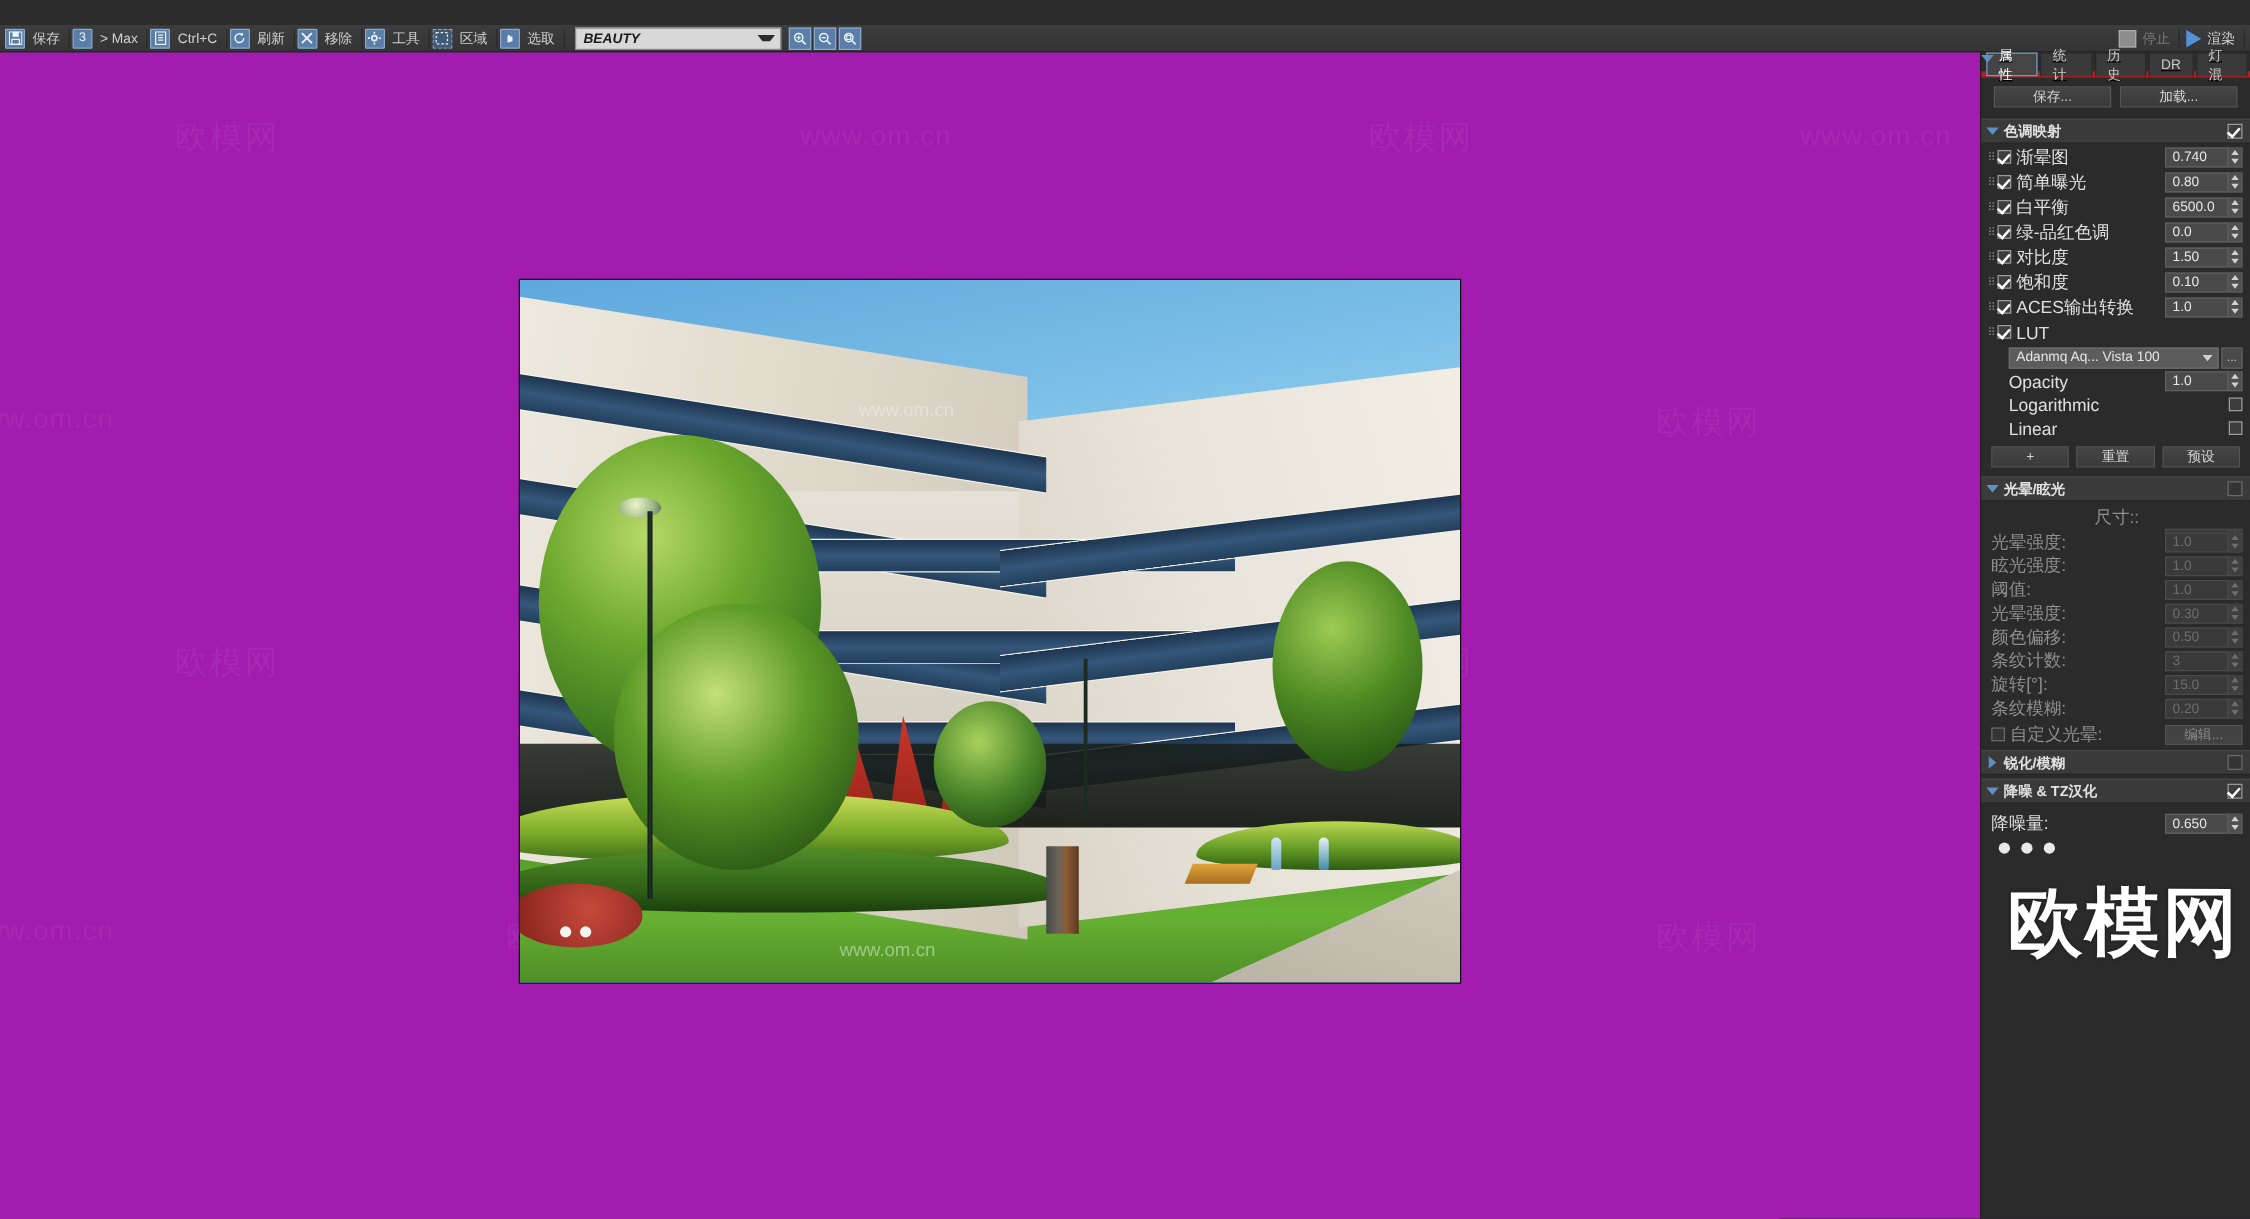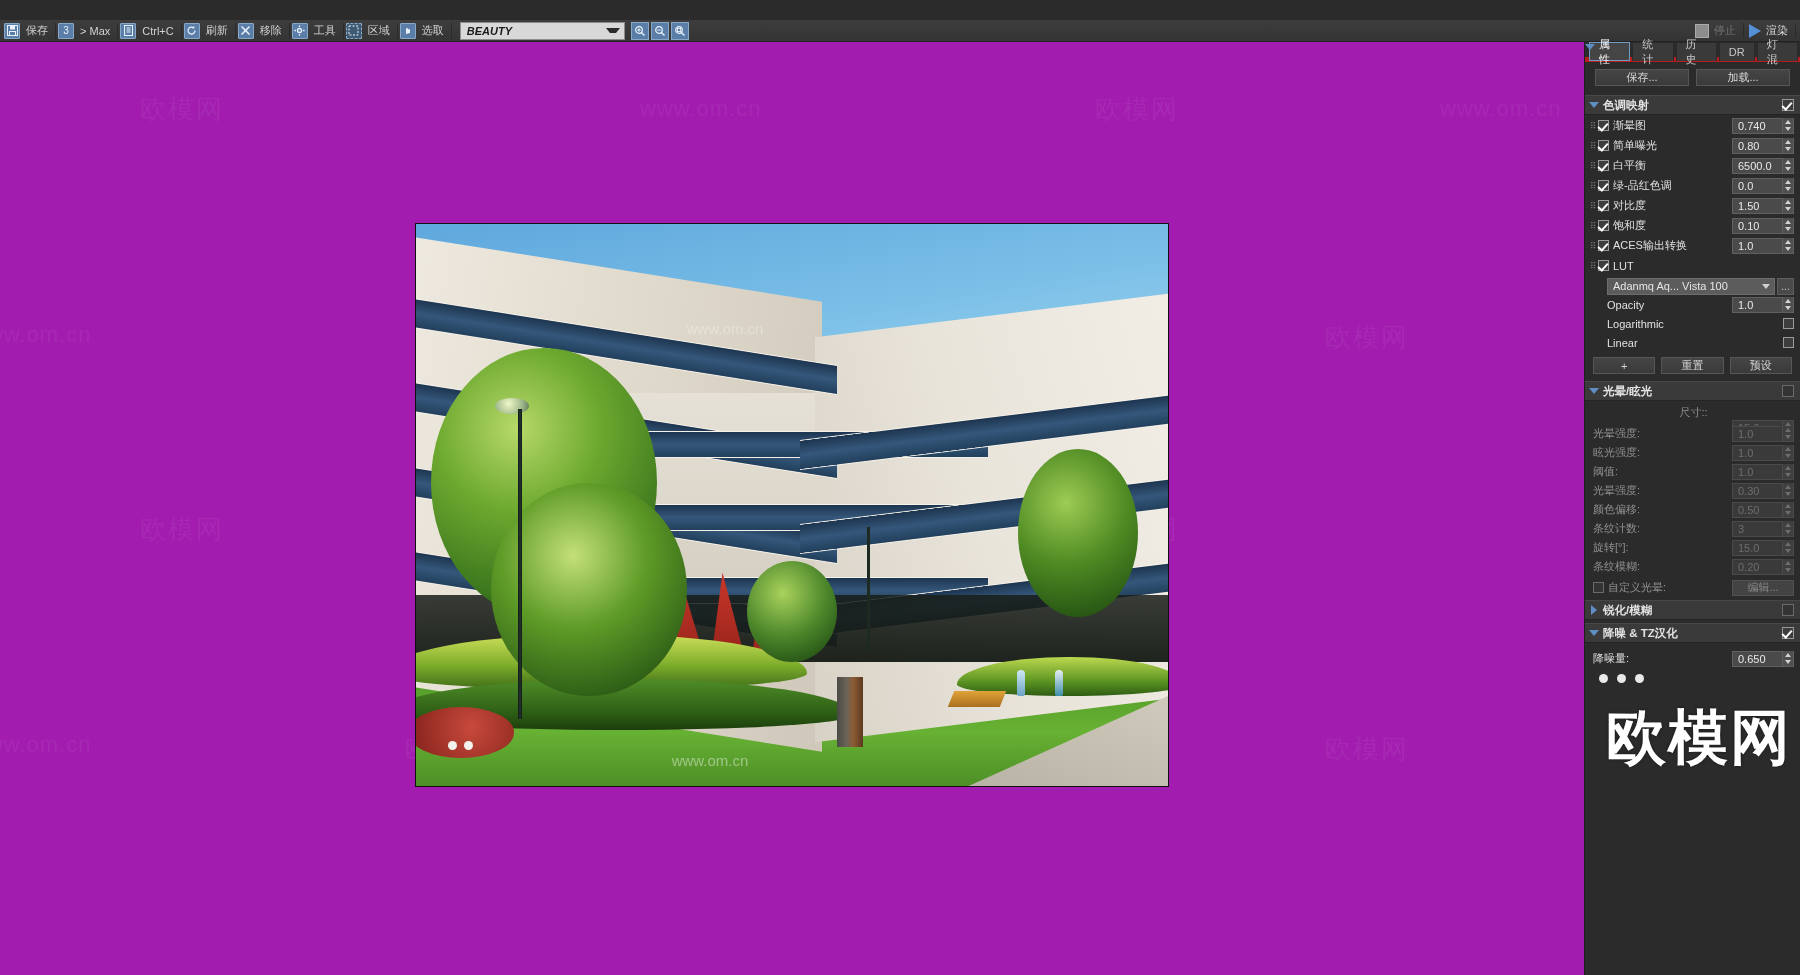--- a/index.html
+++ b/index.html
@@ -123,21 +123,21 @@
   .p2{right:14%;background:linear-gradient(180deg,#e8eef2,#3d8fa8);}
   .redrock{position:absolute;left:-1%;bottom:5%;width:14%;height:9%;border-radius:50%;
     background:radial-gradient(circle at 60% 40%,#c8493c,#7e1f18);}
   .eye{position:absolute;width:9px;height:9px;border-radius:50%;background:#f2f2ee;}
   .img-wm{position:absolute;color:rgba(255,255,255,.30);font-size:15px;white-space:nowrap;}
   .img-wm2{position:absolute;color:rgba(255,255,255,.42);font-size:15px;white-space:nowrap;}
 
   
   .panel{ position:absolute; right:0; top:42px; width:216px; height:933px;
     background:#2b2b2b; border-left:1px solid #1f1f1f; }
-  .tabs{ display:flex; height:20px; border-bottom:5px solid #b91c1c; padding-left:4px; }
+  .tabs{ display:flex; height:20px; border-bottom:5px solid #b91c1c; padding-left:4px;text-decoration:underline; }
   .tab{ height:19px; padding:0 9px; display:flex;align-items:center;
     font-size:11px; color:#c8c8c8; background:#3a3a3a; border:1px solid #2a2a2a;
     border-bottom:none; margin-right:2px;}
   .tab.active{ background:#454545; border:1px solid #6f9bc4; color:#ffffff; }
   .pbtn-row{ display:flex; gap:7px; padding:7px 10px 6px 10px; }
   .pbtn{ flex:1; height:17px; background:linear-gradient(#454545,#3a3a3a);
     border:1px solid #565656; color:#d6d6d6; font-size:11px;
     display:flex;align-items:center;justify-content:center;}
 
   .sec-head{ display:flex; align-items:center; height:20px; padding:0 6px 0 4px;
@@ -154,21 +154,21 @@
   .cb{ width:11px;height:11px; border:1px solid #9a9a9a; background:#3d3d3d;
     position:relative; flex:none; display:inline-block;}
   .cb.on:after{ content:""; position:absolute; left:1px; top:0px; width:4px;height:8px;
     border:solid #ffffff; border-width:0 2px 2px 0; transform:rotate(42deg); }
   .cb.big{ width:12px;height:12px; }
   .cb.dis{ border-color:#6a6a6a; background:#343434; }
 
   .row{ display:flex; align-items:center; height:19px; padding:0 6px 0 5px; margin-top:1px;}
   .grip{ width:6px; color:#7a7a7a; font-size:9px; line-height:8px; letter-spacing:-1px;
     margin-right:2px; flex:none;}
-  .rlabel{ font-size:11px; color:#e0e0e0; margin-left:4px; white-space:nowrap; }
+  .rlabel{ font-size:14px; color:#e0e0e0; margin-left:4px; white-space:nowrap; }
   .rlabel.dim{ color:#8e8e8e; }
   .spin{ margin-left:auto; display:flex; align-items:center; width:62px; height:16px;
     background:#4a4a4a; border:1px solid #606060; }
   .spin.dis{ background:#3a3a3a; border-color:#4a4a4a; }
   .spin input{ all:unset; width:44px; padding-left:5px; font-size:11px; color:#e8e8e8;
     font-family:"Liberation Sans",sans-serif;}
   .spin.dis input{ color:#6d6d6d; }
   .spin .arrows{ margin-left:auto; width:12px; height:15px; background:#4f4f4f;
     border-left:1px solid #606060; display:flex;flex-direction:column;justify-content:space-around;
     align-items:center;}

